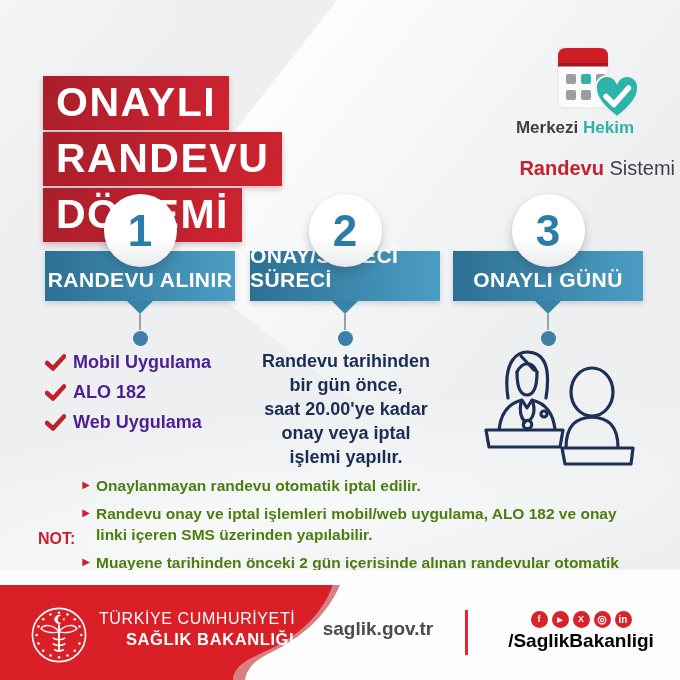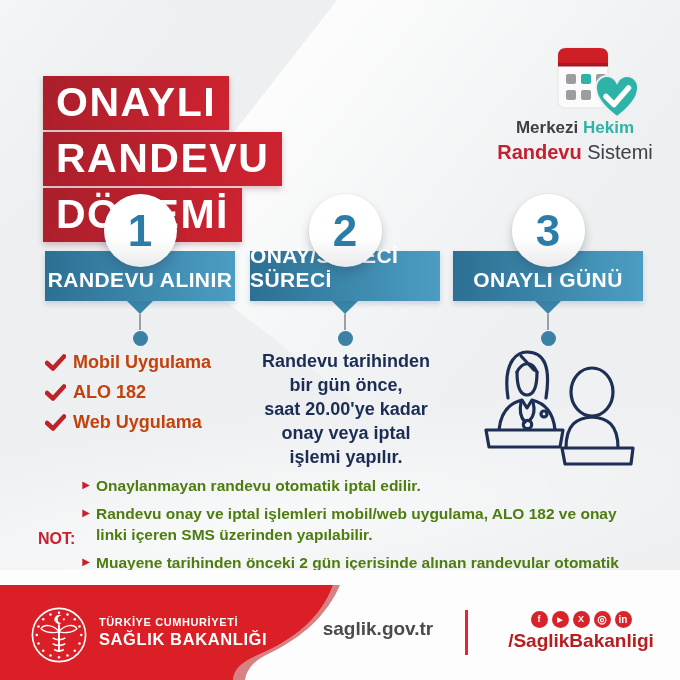--- a/index.html
+++ b/index.html
@@ -18,21 +18,21 @@
   .title{position:absolute;left:43px;top:32px;display:flex;flex-direction:column;align-items:flex-start;gap:2px;margin-top:44px;}
   .title-block{background:linear-gradient(115deg,#a81f2b,#d02330);color:#fff;font-weight:bold;
                font-size:41px;line-height:1;letter-spacing:1.5px;padding:6px 13px 7px 13px;
                box-shadow:0 3px 6px rgba(120,20,30,.25);}
 
   
   .mhrs{position:absolute;left:475px;top:44px;width:200px;text-align:center;}
   .mhrs-icon{position:relative;width:150px;height:74px;margin:0 auto;}
   .mhrs-line1{font-size:17px;color:#3f3e47;font-weight:600;margin-top:0;}
   .mhrs-line1 .teal{color:#2db3a8;font-weight:bold;text-align:right;}
-  .mhrs-line2{font-size:20px;color:#3f3e47;margin-top:3px;}
+  .mhrs-line2{font-size:20px;color:#3f3e47;margin-top:19px;text-align:right;}
   .mhrs-line2 .red{color:#c42130;font-weight:bold;}
 
   
   .col{position:absolute;width:190px;top:194px;display:flex;flex-direction:column;align-items:center;}
   .col1{left:45px;} .col2{left:250px;} .col3{left:453px;}
   .step-circle{position:relative;z-index:2;width:73px;height:73px;border-radius:50%;
       background:linear-gradient(180deg,#ffffff 60%,#e9eaeb);
       box-shadow:0 6px 10px rgba(40,60,80,.25), 0 0 0 1px rgba(0,0,0,.03);
       display:flex;align-items:center;justify-content:center;}
   .step-num{font-size:44px;font-weight:bold;color:#2b7da7;}
@@ -42,48 +42,48 @@
       color:#fff;font-weight:bold;font-size:21px;letter-spacing:.4px;padding-bottom:9px;
       box-shadow:0 3px 5px rgba(50,90,120,.2);}
   .step-pointer{width:0;height:0;border-left:13px solid transparent;border-right:13px solid transparent;
       border-top:13px solid #3a86ab;}
   .step-line{width:2px;height:16px;background:#9aa0a6;}
   .step-dot{width:15px;height:15px;border-radius:50%;background:#3c80a5;margin-top:1px;}
 
   
   .check-list{position:absolute;left:45px;top:352px;width:200px;}
   .check-item{display:flex;align-items:center;gap:7px;margin-bottom:9px;}
-  .check-item .txt{font-size:18px;font-weight:bold;color:#c2410c;}
+  .check-item .txt{font-size:18px;font-weight:bold;color:#4c1d95;}
   .mid-text{position:absolute;left:238px;top:350px;width:216px;text-align:center;
       font-size:18px;font-weight:bold;color:#1c2d54;line-height:1.33;white-space:pre-line;}
   .doc-icon{position:absolute;left:466px;top:344px;}
 
   
   .note{position:absolute;left:38px;top:476px;width:612px;display:flex;gap:7px;align-items:center;}
   .note-label{color:#cb1f2e;font-weight:bold;font-size:16px;line-height:1.35;flex:0 0 auto;}
   .note-list{flex:1;}
   .note-item{display:flex;gap:6px;margin-bottom:7px;line-height:1.35;}
   .note-arrow{color:#cb1f2e;font-size:10px;line-height:1;padding-top:4px;flex:0 0 auto;}
   .note-text{font-size:15.5px;font-weight:bold;color:#4d7c0f;max-width:560px;}
 
   
   .footer{position:absolute;left:0;bottom:0;width:680px;height:110px;background:#fdfdfd;}
   .footer-red{position:absolute;left:0;bottom:0;}
   .emblem{position:absolute;left:30px;bottom:12px;}
   .ministry{position:absolute;left:99px;bottom:31px;color:#fff;}
-  .ministry-l1{font-size:11px;letter-spacing:.6px;font-weight:bold;}
-  .ministry-l2{font-size:16.5px;font-weight:bold;letter-spacing:.6px;margin-top:2px;}
+  .ministry-l1{font-size:16px;letter-spacing:.6px;}
+  .ministry-l2{font-size:16.5px;font-weight:bold;letter-spacing:.6px;margin-top:2px;margin-left:27px;}
   .website{position:absolute;left:318px;bottom:40px;width:120px;text-align:center;
       font-size:19px;font-weight:bold;color:#4b4b4d;}
   .footer-divider{position:absolute;left:465px;bottom:25px;width:3px;height:45px;background:#e8252a;}
   .social{position:absolute;left:496px;bottom:28px;width:170px;text-align:center;}
   .social-icons{display:flex;justify-content:center;gap:4px;}
   .sico{width:17px;height:17px;border-radius:50%;background:#d8232a;color:#fff;
       display:flex;align-items:center;justify-content:center;font-weight:bold;font-size:9px;line-height:1;}
-  .social-handle{font-size:19px;font-weight:bold;color:#b91c1c;margin-top:2px;}
+  .social-handle{font-size:19px;font-weight:bold;color:#000000;margin-top:2px;}
 </style>
 </head>
 <body>
 
 <div class="poster">
   <div class="deco deco1"></div>
   <div class="deco deco2"></div>
   <div class="deco deco3"></div>
 
   <div class="title">

